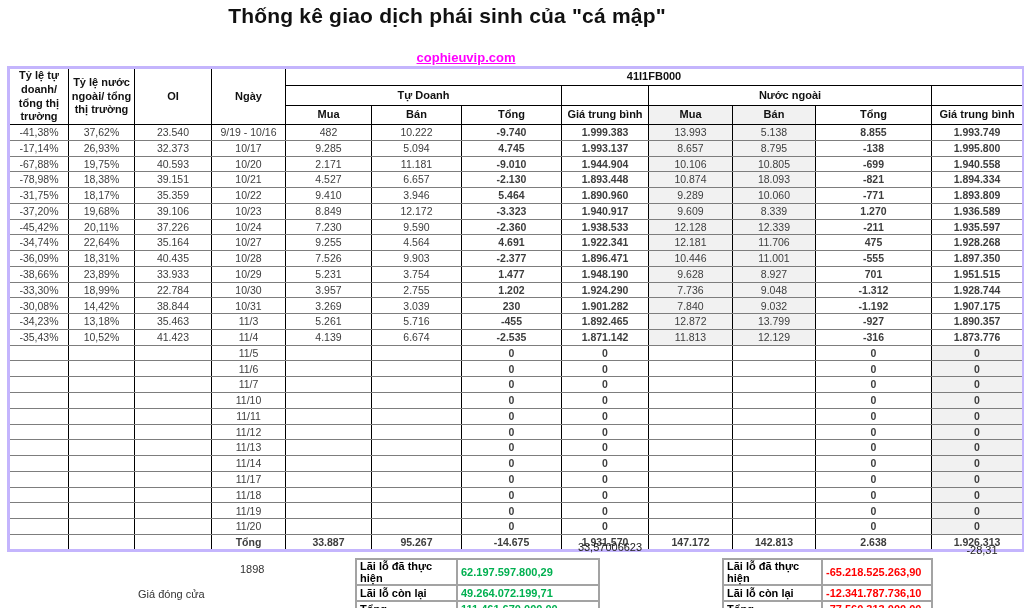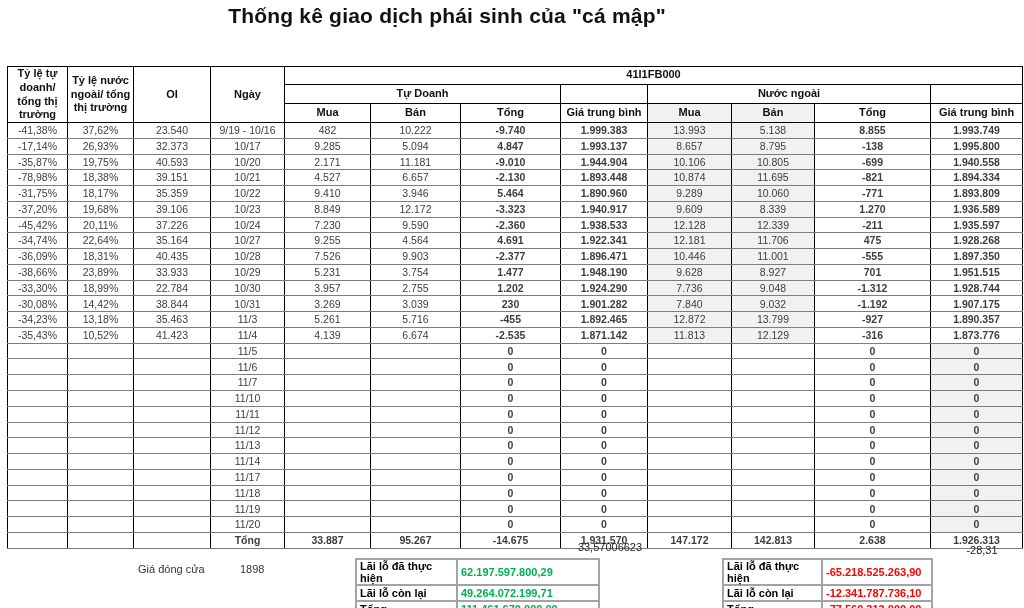--- a/index.html
+++ b/index.html
@@ -8,52 +8,53 @@
 
   .title { position:absolute; top:4px; left:0; width:894px; text-align:center;
            font-size:21px; font-weight:bold; color:#111; letter-spacing:0.2px; }
   .site-link { position:absolute; top:50px; left:0; width:932px; text-align:center;
            font-size:13px; font-weight:bold; color:var(--magenta); text-decoration:underline; cursor:pointer; }
 
   table.main { position:absolute; left:7px; top:66px; width:1015px; border-collapse:collapse; table-layout:fixed; }
   table.main th, table.main td { overflow:hidden; white-space:nowrap; vertical-align:middle; text-align:center; padding:0 2px; }
   table.main th { border:1px solid #000; font-size:11px; font-weight:bold; color:#111; line-height:1.25; white-space:normal; }
   table.main td { border:1px solid; border-color:#7d7d7d #000 #7d7d7d #000; font-size:10.5px; color:#3d3d3d; line-height:1; }
-  table.main { border:1px solid #c4b5fd;padding-left:25px; }
+  table.main { border:3px solid #c4b5fd;padding-left:25px; }
   tr.hr1 { height:15px; } tr.hr2 { height:17px; } tr.hr3 { height:16px; }
   table.main tbody tr { height:15.78px;margin-top:35px; }
   td.b { font-weight:bold; color:#000; }
   td.mag { color:var(--magenta); }
   .fg { background:var(--shade); }
   tr.total-row td { border-top-color:#000; }
 
   .note { position:absolute; font-size:11px; color:#222; text-align:center; }
   .note-self { top:541px; left:540px; width:140px; }
   .note-foreign { top:544px; left:930px; width:104px; }
 
-  .close-label { position:absolute; top:563px; left:138px; font-size:11px; color:#333; }
+  .close-label { position:absolute; top:588px; left:138px; font-size:11px; color:#333; }
   .close-value { position:absolute; top:563px; left:240px; font-size:11px; color:#333; }
 
   table.pnl { position:absolute; border-collapse:collapse; table-layout:fixed; }
   table.pnl td { border:2px solid #a3a3a3; height:16px; font-size:11px; padding:0 3px; vertical-align:middle; }
   td.pnl-label { font-weight:bold; color:#000; text-align:left; }
   td.pnl-value { font-weight:bold; text-align:left; }
   .pnl-self { left:355px; top:558px; width:245px; }
   .pnl-self .pnl-label { width:101px; }
   .pnl-self .pnl-value { color:var(--green); }
   .pnl-foreign { left:722px; top:558px; width:211px; }
   .pnl-foreign .pnl-label { width:99px; }
   .pnl-foreign .pnl-value { color:var(--red); }
 </style>
 </head>
 <body>
 
 <div class="page">
 
   <div class="title">Thống kê giao dịch phái sinh của "cá mập"</div>
+  <a class="site-link">cophieuvip.com</a>
 
   <table class="main">
     <colgroup>
       <col style="width:60px">
         <col style="width:66px">
         <col style="width:77px">
         <col style="width:74px">
       <col style="width:86px">
         <col style="width:90px">
         <col style="width:100px">
@@ -103,29 +104,29 @@
           <td class="b">8.855</td>
           <td class="b">1.993.749</td>
         </tr>
         <tr>
           <td class="">-17,14%</td>
           <td class="">26,93%</td>
           <td class="">32.373</td>
           <td class="">10/17</td>
           <td class="">9.285</td>
           <td class="">5.094</td>
-          <td class="b">4.847</td>
+          <td class="b">4.745</td>
           <td class="b">1.993.137</td>
           <td class="fg">8.657</td>
           <td class="fg">8.795</td>
           <td class="b">-138</td>
           <td class="b">1.995.800</td>
         </tr>
         <tr>
-          <td class="">-35,87%</td>
+          <td class="">-67,88%</td>
           <td class="">19,75%</td>
           <td class="">40.593</td>
           <td class="">10/20</td>
           <td class="">2.171</td>
           <td class="">11.181</td>
           <td class="b">-9.010</td>
           <td class="b">1.944.904</td>
           <td class="fg">10.106</td>
           <td class="fg">10.805</td>
           <td class="b">-699</td>
@@ -134,21 +135,21 @@
         <tr>
           <td class="">-78,98%</td>
           <td class="">18,38%</td>
           <td class="">39.151</td>
           <td class="">10/21</td>
           <td class="">4.527</td>
           <td class="">6.657</td>
           <td class="b">-2.130</td>
           <td class="b">1.893.448</td>
           <td class="fg">10.874</td>
-          <td class="fg">11.695</td>
+          <td class="fg">18.093</td>
           <td class="b">-821</td>
           <td class="b">1.894.334</td>
         </tr>
         <tr>
           <td class="">-31,75%</td>
           <td class="">18,17%</td>
           <td class="">35.359</td>
           <td class="">10/22</td>
           <td class="">9.410</td>
           <td class="">3.946</td>

